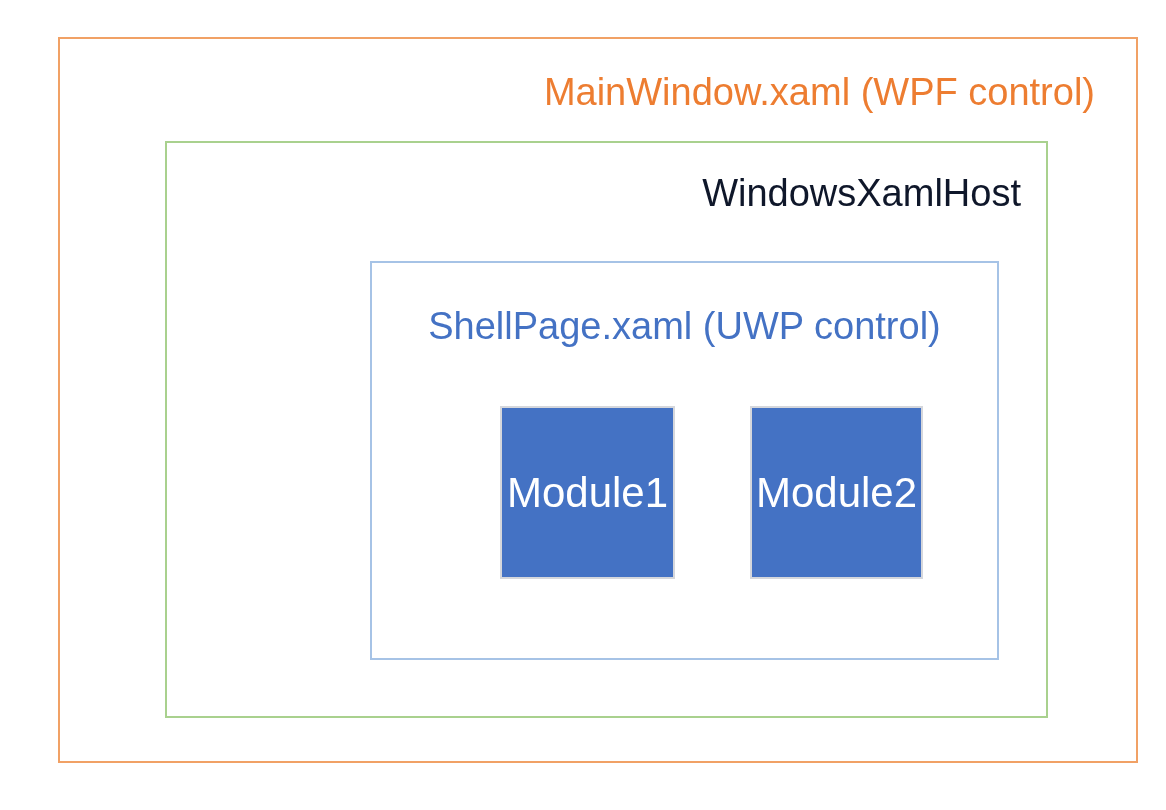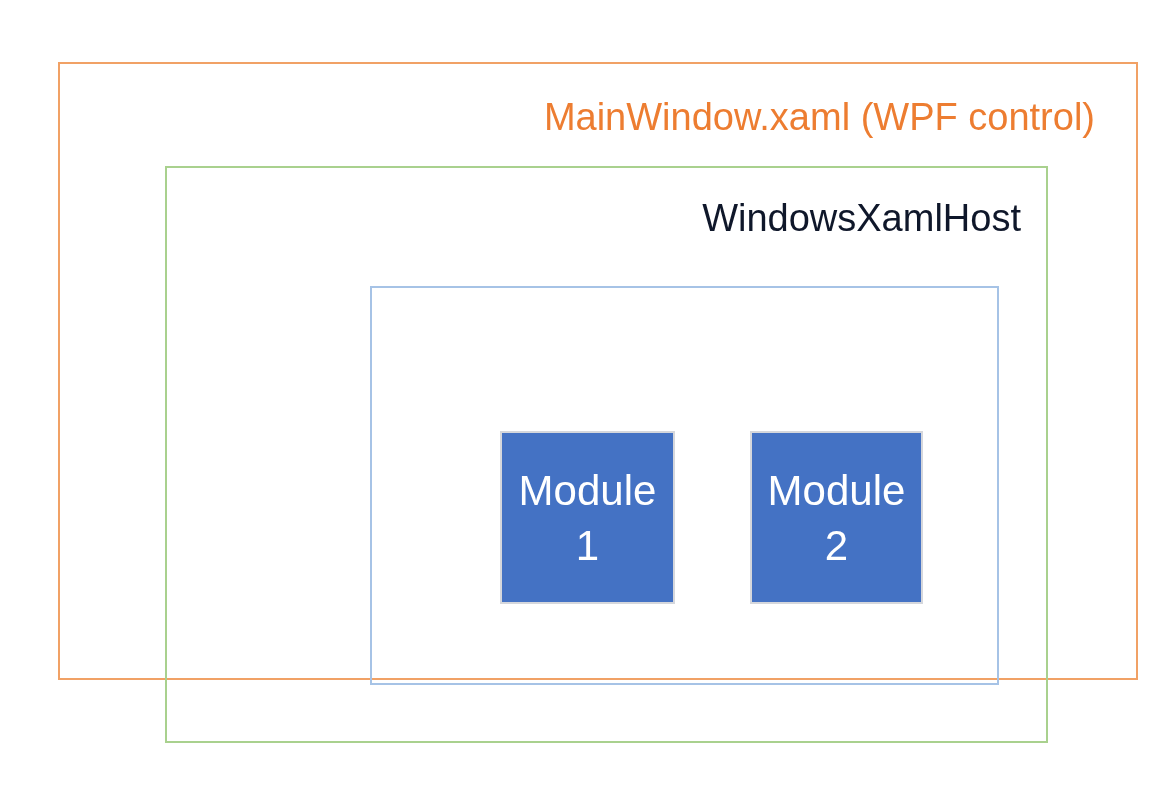--- a/index.html
+++ b/index.html
@@ -13,23 +13,22 @@
     height: 810px;
     background: #ffffff;
     overflow: hidden;
   }
   .box {
     position: absolute;
     background: transparent;
   }
   .box-outer {
     left: 58px; top: 37px;
-    width: 1080px; height: 618px;
+    width: 1080px; height: 726px;
     border: 2px solid #F1A165;
-    margin-top: 25px;
   }
   .box-host {
     left: 105px; top: 102px;
     width: 883px; height: 577px;
     border: 2px solid #A9D18E;
   }
   .box-shell {
     left: 203px; top: 118px;
     width: 629px; height: 399px;
     border: 2px solid #A6C3E6;
@@ -54,21 +53,21 @@
     text-align: center;
     color: #4472C4;
   }
   .module {
     position: absolute;
     top: 143px;
     height: 173px;
     background: #4472C4;
     border: 2px solid #D5D7DC;
     display: flex;
-    flex-direction: column;
+    flex-direction: row;
     align-items: center;
     justify-content: center;
     color: #ffffff;
     font-size: 42px;
     line-height: 55px;
     text-align: center;
   }
   .module-1 { left: 128px; width: 175px; }
   .module-2 { left: 378px; width: 173px; }
 </style>
@@ -77,20 +76,21 @@
 
 <div class="page">
 
   <div class="box box-outer">
     <div class="title title-outer">MainWindow.xaml (WPF control)</div>
 
     <div class="box box-host">
       <div class="title title-host">WindowsXamlHost</div>
 
       <div class="box box-shell">
+        <div class="title title-shell">ShellPage.xaml (UWP control)</div>
 
         <div class="module module-1">
           <span>Module</span>
           <span>1</span>
         </div>
 
         <div class="module module-2">
           <span>Module</span>
           <span>2</span>
         </div>

